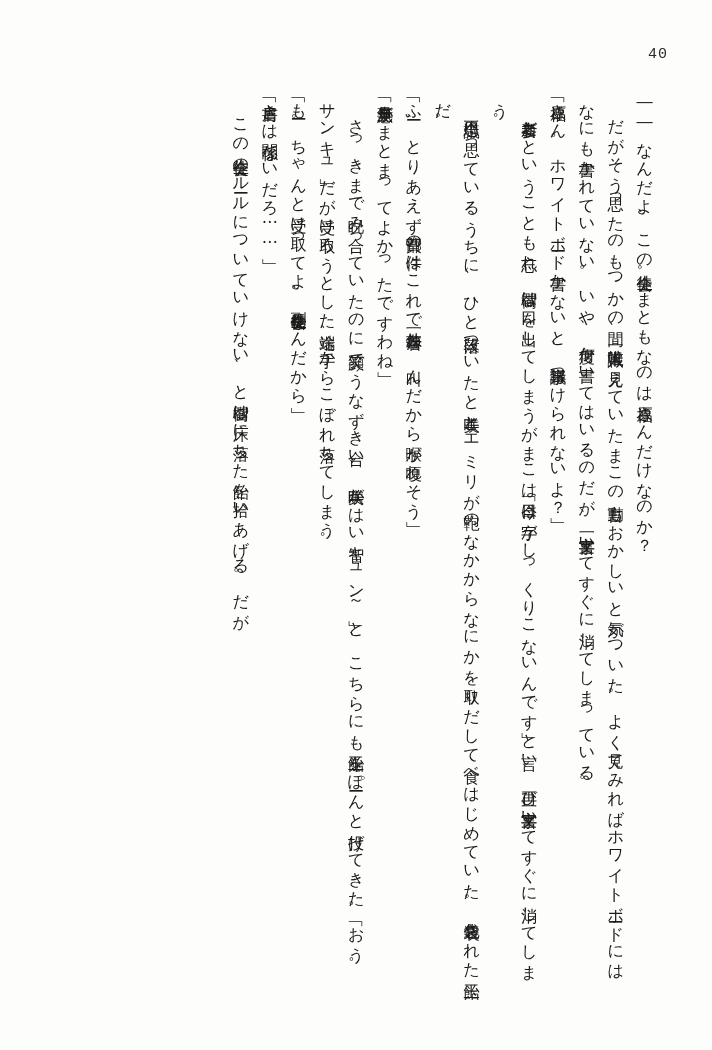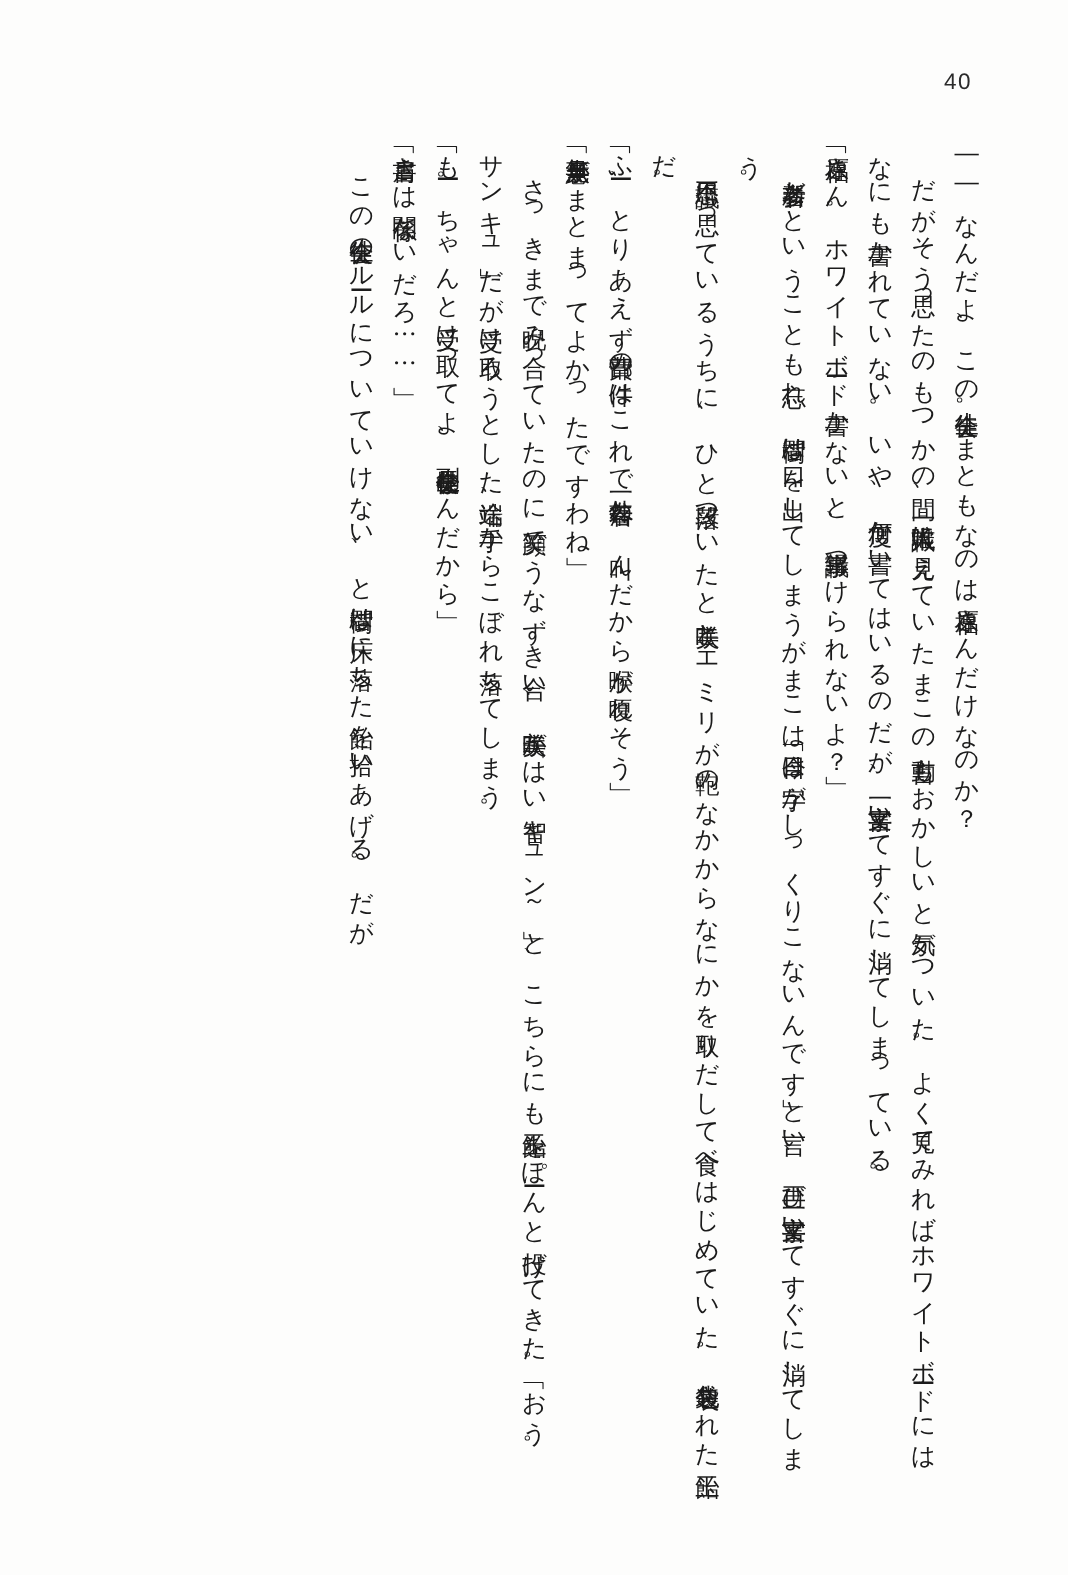--- a/index.html
+++ b/index.html
@@ -14,25 +14,25 @@
   .page {
     position: relative;
     width: 712px;
     height: 1050px;
     background: #fdfdfc;
     overflow: hidden;
   }
   .page-number {
     position: absolute;
     top: 46px;
-    right: 64px;
+    right: 44px;
     font-size: 15px;
     letter-spacing: 1px;
     color: #2b2b2b;
-    font-family: Liberation Sans, sans-serif;
+    font-family: Liberation Mono, monospace;
   }
   .text-body {
     position: absolute;
     top: 92px;
     left: 52px;
     right: 54px;
     height: 880px;
     writing-mode: vertical-rl;
     -webkit-writing-mode: vertical-rl;
     text-orientation: upright;

